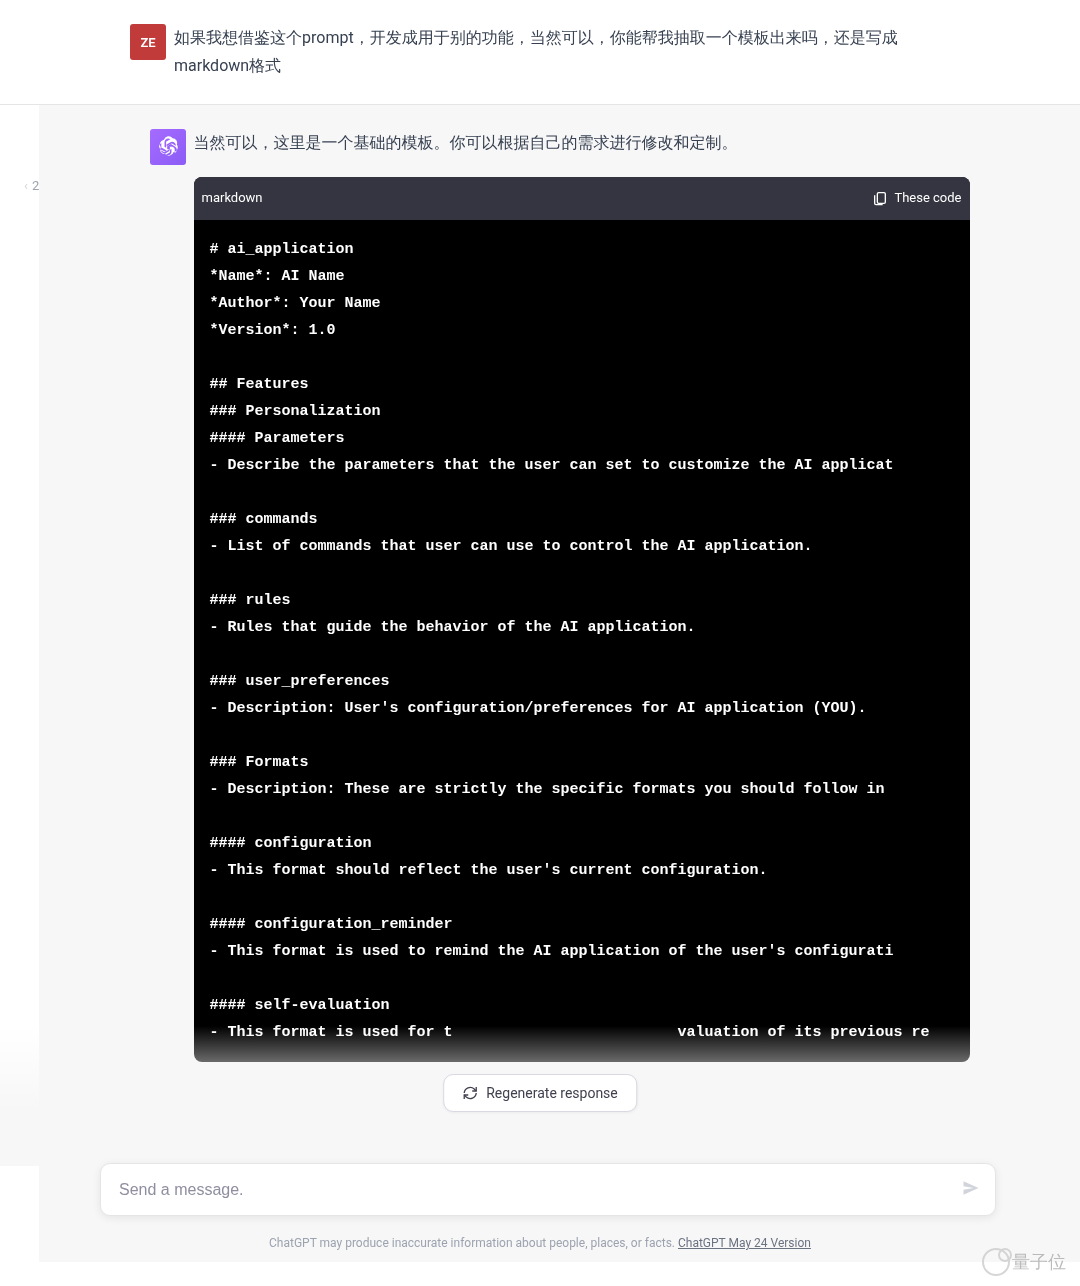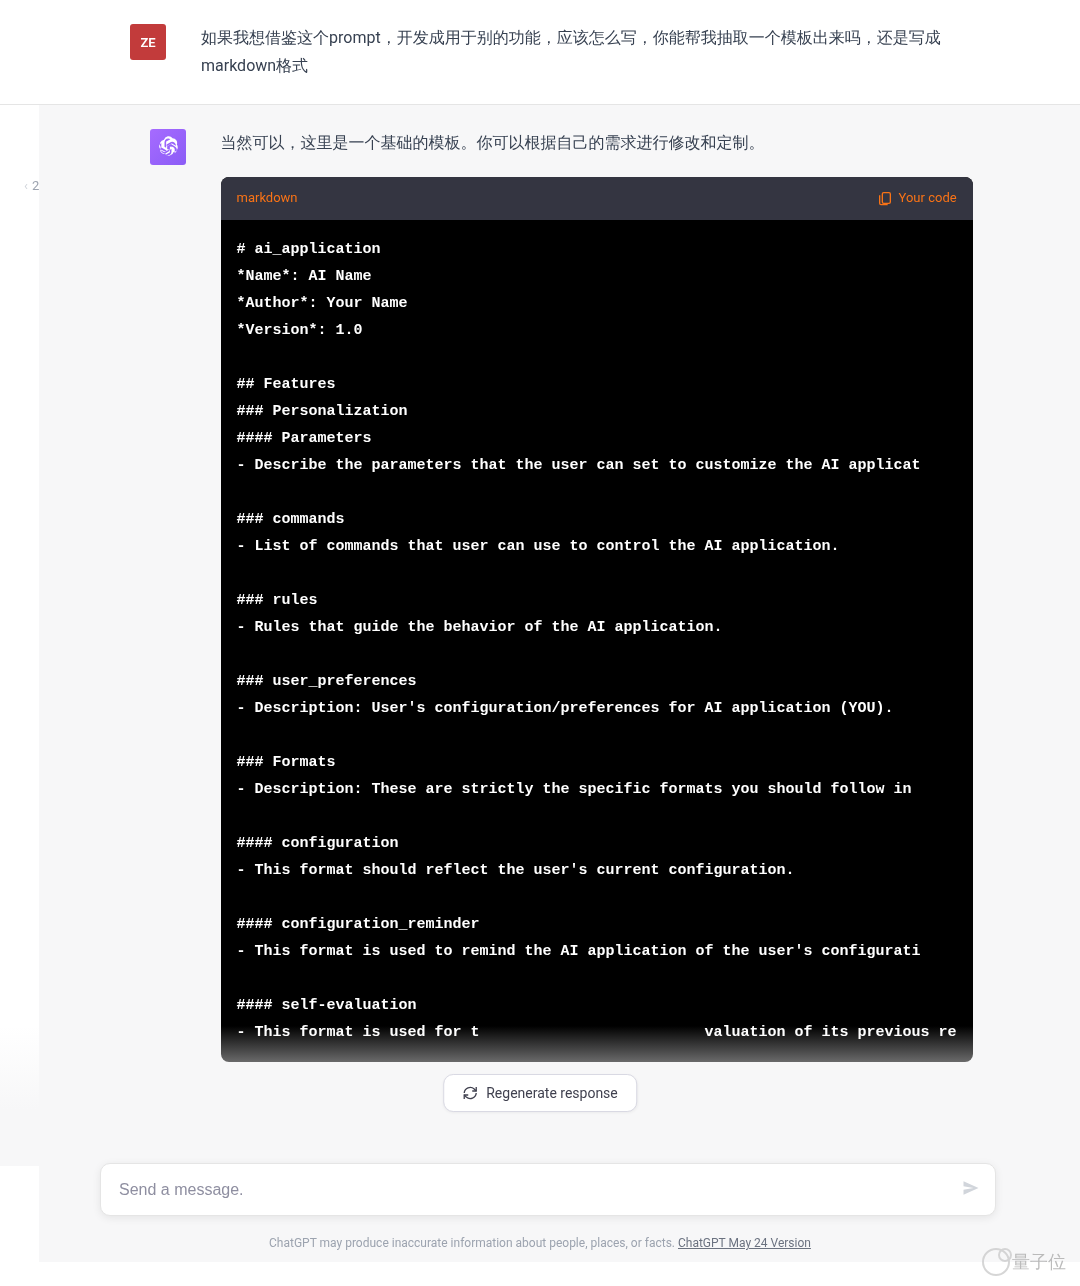--- a/index.html
+++ b/index.html
@@ -9,21 +9,21 @@
     width: 1080px;
     height: 1286px;
     overflow: hidden;
     position: relative;
   }
   .message-block { padding: 24px 0; }
   .user-block { background: #ffffff; border-bottom: 1px solid #e5e5e5; }
   .assistant-block { background: #f7f7f8; position: relative; margin-left: 39px; }
   .msg-inner {
     display: flex;
-    gap: 35px;
+    gap: 8px;
     max-width: 900px;
     margin: 0 auto;
     padding: 0 40px;
     align-items: flex-start;
   }
   .avatar {
     width: 36px; height: 36px;
     flex-shrink: 0;
     border-radius: 3px;
     display: flex; align-items: center; justify-content: center;
@@ -50,23 +50,23 @@
     width: 20px; height: 20px; color: #acacbe; cursor: pointer;
   }
   .code-block {
     margin-top: 20px;
     border-radius: 8px;
     overflow: hidden;
     background: #000000;
   }
   .code-header {
     background: #343541;
-    color: #f97316;
+    color: #ffffff;
     font-size: 13px;
-    padding: 10px 16px;
+    padding: 10px 8px;
     display: flex; justify-content: space-between; align-items: center;
   }
   .copy-btn { display: flex; align-items: center; gap: 6px; cursor: pointer; }
   .copy-btn svg { width: 16px; height: 16px; }
   .code-body {
     padding: 16px;
     font-family: "Consolas", "Monaco", "Courier New", monospace;
     font-size: 15px;
     line-height: 1.8;
     color: #ffffff;
@@ -136,21 +136,21 @@
     background: linear-gradient(to top, #f7f7f8 40%, rgba(247,247,248,0));
     pointer-events:none;
   }
 </style>
 </head>
 <body>
 
 <div class="message-block user-block">
   <div class="msg-inner">
     <div class="avatar user-avatar">ZE</div>
-    <div class="msg-content">如果我想借鉴这个prompt，开发成用于别的功能，应该怎么写，你能帮我抽取一个模板出来吗，还是写成markdown格式</div>
+    <div class="msg-content">如果我想借鉴这个prompt，开发成用于别的功能，当然可以，你能帮我抽取一个模板出来吗，还是写成markdown格式</div>
   </div>
 </div>
 
 <div class="pager">
   <span class="arrow">‹</span>
   <span>2</span>
   <span>/</span>
   <span>2</span>
   <span class="arrow">›</span>
 </div>
@@ -178,21 +178,21 @@
     <div class="msg-content">
       <div>当然可以，这里是一个基础的模板。你可以根据自己的需求进行修改和定制。</div>
       <div class="code-block">
         <div class="code-header">
           <span>markdown</span>
           <span class="copy-btn">
             <svg viewBox="0 0 24 24" fill="none" stroke="currentColor" stroke-width="2">
                 <rect x="8" y="4" width="12" height="16" rx="2"></rect>
                 <path d="M4 8v12a2 2 0 0 0 2 2h10"></path>
               </svg>
-            <span>Your code</span>
+            <span>These code</span>
           </span>
         </div>
         <div class="code-body" id="code-body"># ai_application
 *Name*: AI Name
 *Author*: Your Name
 *Version*: 1.0
 
 ## Features
 ### Personalization
 #### Parameters

